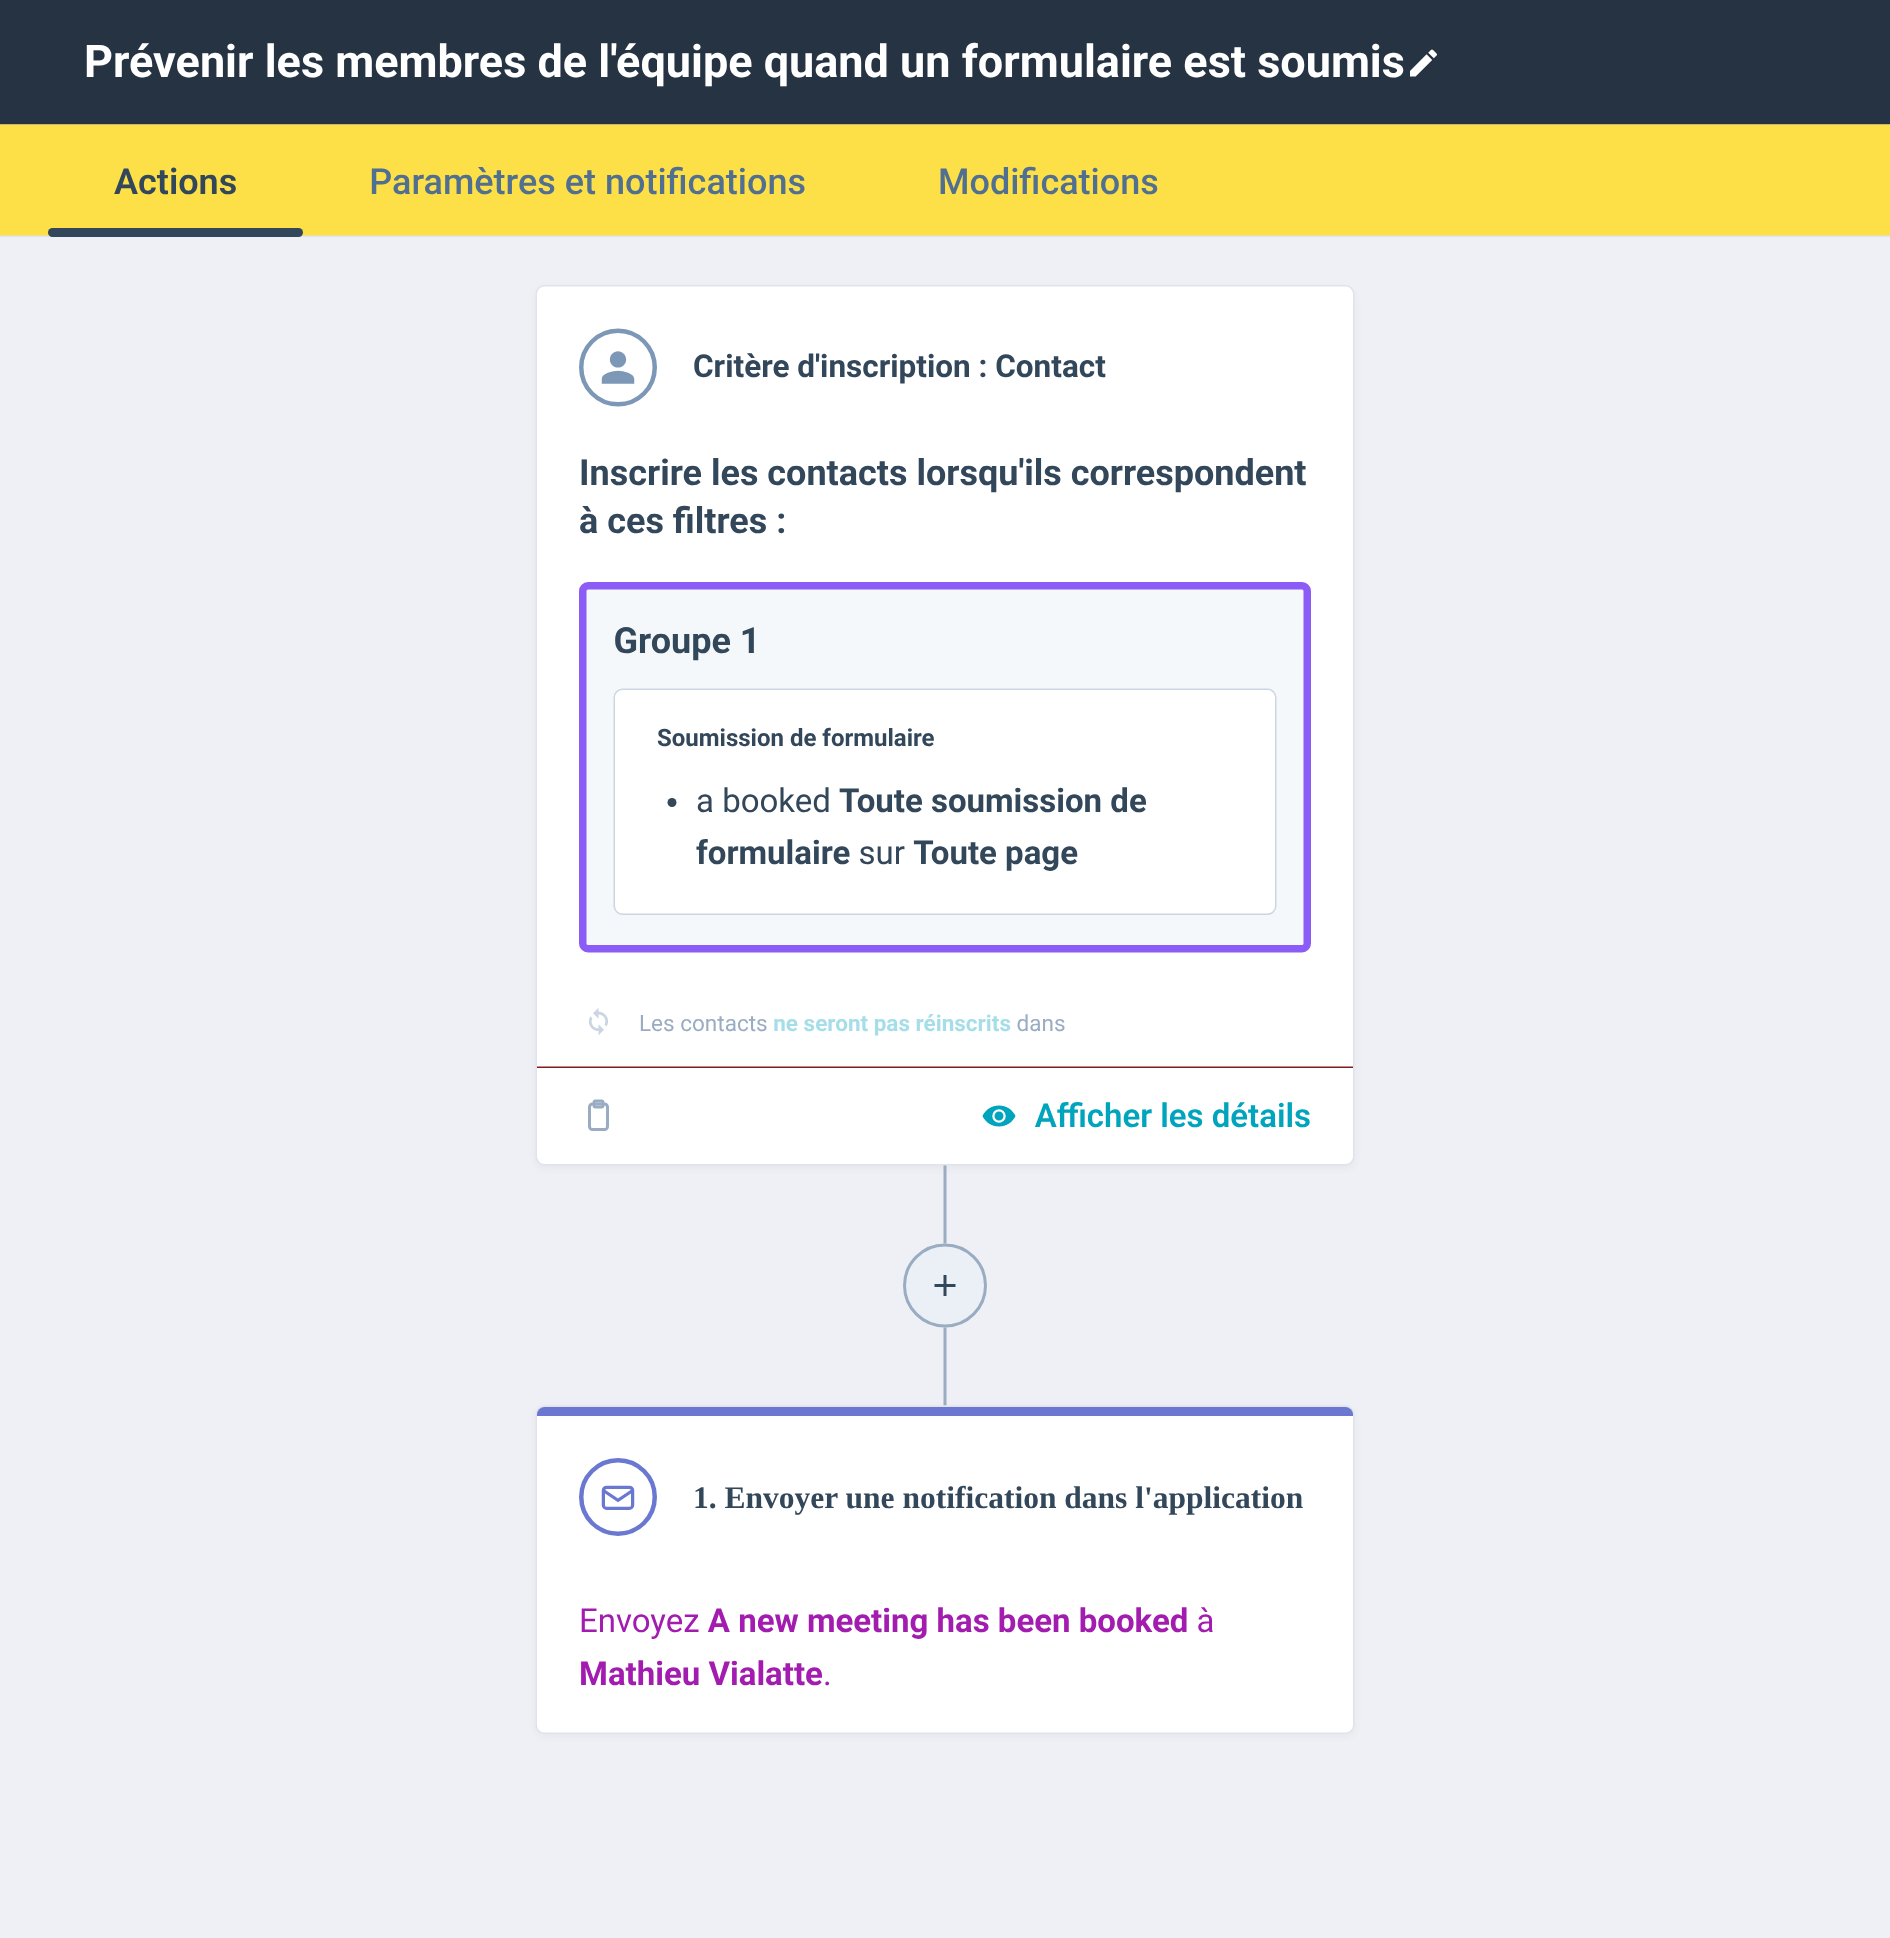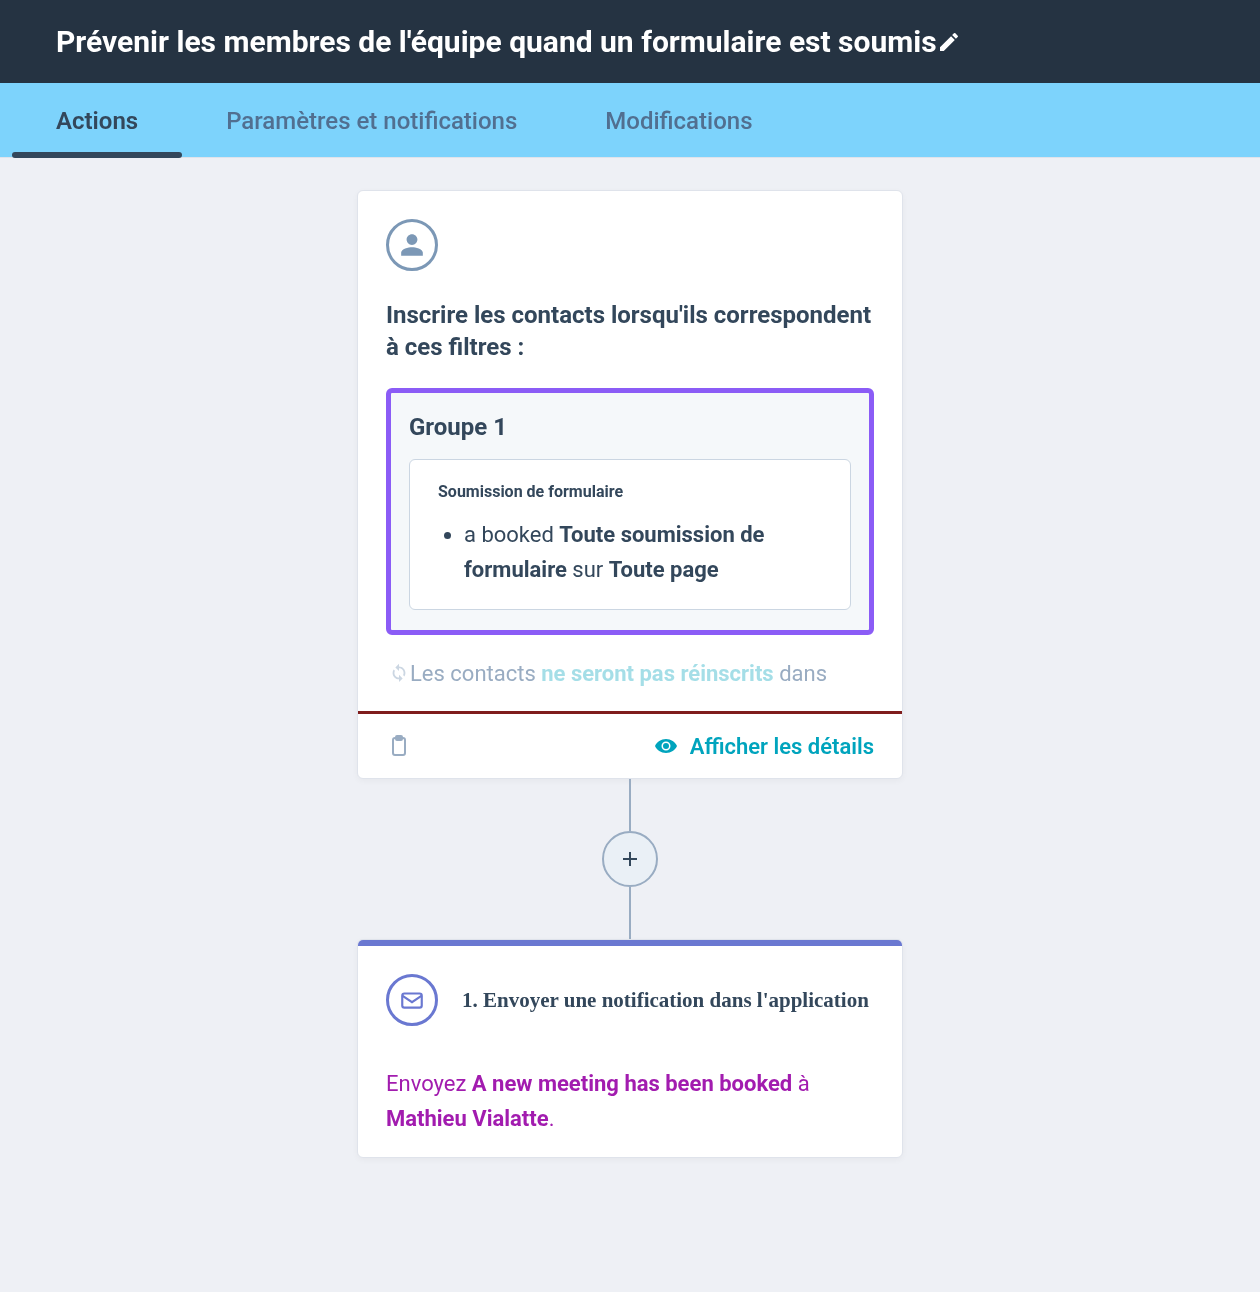--- a/index.html
+++ b/index.html
@@ -21,24 +21,24 @@
       font-size: 30px;
       font-weight: 700;
     }
     .edit-icon {
       color: #fff;
       width: 24px;
       height: 24px;
       cursor: pointer;
     }
     .tabs {
-      background: #7dd3fc;
+      background: #fde047;
       border-bottom: 1px solid #dfe3eb;
       display: flex;
-      padding: 0 56px;
+      padding: 0 76px;
       gap: 88px;
     }
     .tab {
       padding: 24px 0 22px 0;
       font-size: 24px;
       font-weight: 500;
       color: #516f90;
       cursor: pointer;
       position: relative;
     }
@@ -163,31 +163,32 @@
       padding-left: 26px;
     }
     .inner-list li {
       font-size: 22px;
       color: #33475b;
       line-height: 1.6;
     }
     .inner-list b { font-weight: 700; }
     .fade-row {
       display: flex;
-      align-items: flex-start;
+      align-items: flex-end;
+      gap: 16px;
       color: #99acc2;
-      font-size: 22px;
+      font-size: 15px;
       padding: 0 2px;
       height: 30px;
       overflow: hidden;
     }
     .fade-row .link { color: #7fd1de; font-weight: 700; opacity: 0.7; }
     .fade-row .rest { color: #99acc2; }
     .card-footer {
-      border-top: 3px solid #7f1d1d;
+      border-top: 1px solid #7f1d1d;
       padding: 18px 28px;
       display: flex;
       align-items: center;
       justify-content: space-between;
     }
     .footer-right {
       display: flex;
       align-items: center;
       gap: 12px;
       color: #00a4bd;
@@ -226,20 +227,21 @@
 <div class="canvas">
 
   <div class="card">
     <div class="card-body">
       <div class="card-head">
         <div class="circle-icon">
           <svg width="26" height="26" viewBox="0 0 24 24" fill="currentColor">
             <path d="M12 12c2.76 0 5-2.24 5-5s-2.24-5-5-5-5 2.24-5 5 2.24 5 5 5zm0 2c-3.33 0-10 1.67-10 5v3h20v-3c0-3.33-6.67-5-10-5z"></path>
           </svg>
         </div>
+        <div class="card-head-label">Critère d'inscription : Contact</div>
       </div>
       <div class="subtitle">Inscrire les contacts lorsqu'ils correspondent à ces filtres :</div>
 
       <div class="group-box">
         <div class="group-title">Groupe 1</div>
         <div class="inner-box">
           <div class="inner-title">Soumission de formulaire</div>
           <ul class="inner-list">
             <li>
               <span>a booked </span><b>Toute soumission de formulaire</b><span> sur </span><b>Toute page</b>

